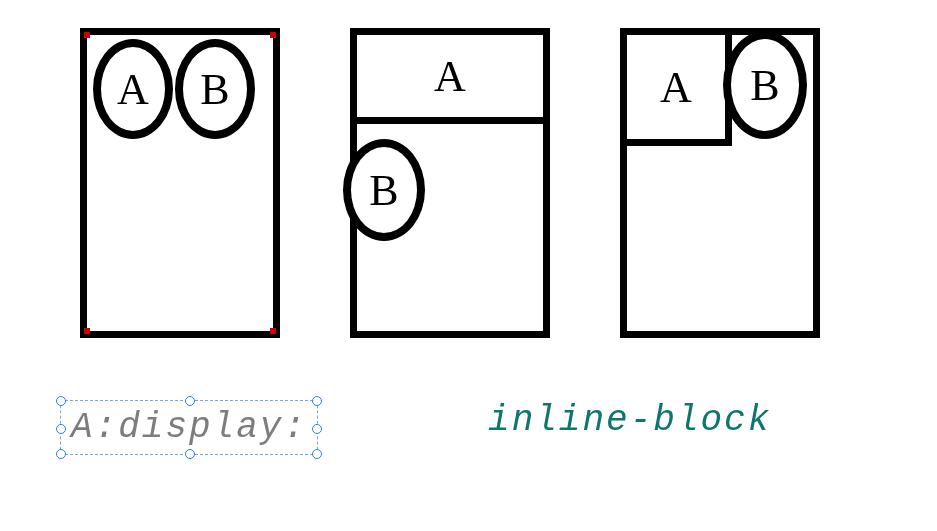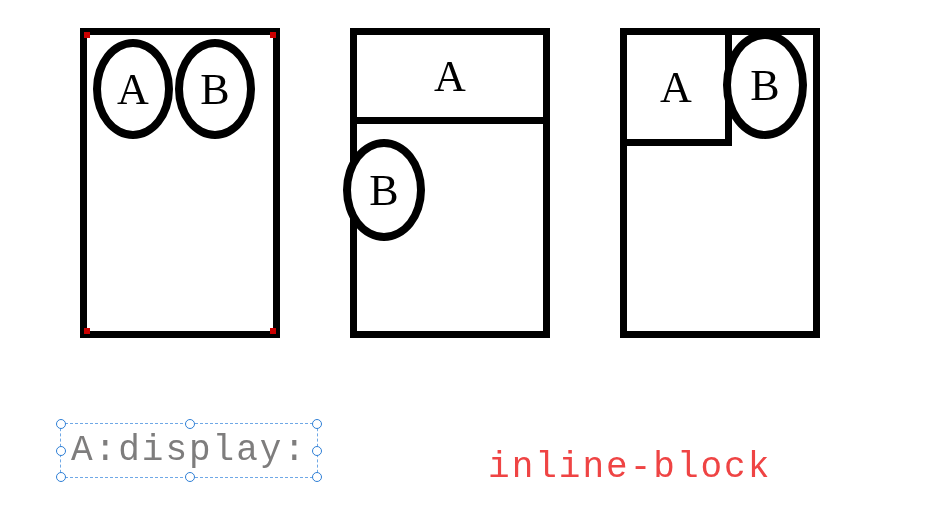--- a/index.html
+++ b/index.html
@@ -116,25 +116,26 @@
     top: -4px;
     left: 96px;
     width: 84px;
     height: 108px;
     font-size: 44px;
   }
 
   
   .captions-row {
     position: absolute;
-    top: 412px;
+    top: 400px;
     left: 60px;
     width: 860px;
     display: flex;
-    align-items: center;
+    align-items: flex-start;
+    font-style: italic;
   }
 
   .caption {
     font-size: 36px;
     letter-spacing: 2px;
     color: #7e7d7d;
   }
 
   
   .sel-box {
@@ -155,21 +156,21 @@
   .sel-handle.tl { top: -5px; left: -5px; }
   .sel-handle.tr { top: -5px; right: -5px; }
   .sel-handle.bl { bottom: -5px; left: -5px; }
   .sel-handle.br { bottom: -5px; right: -5px; }
   .sel-handle.tm { top: -5px; left: 50%; margin-left: -4px; }
   .sel-handle.bm { bottom: -5px; left: 50%; margin-left: -4px; }
   .sel-handle.ml { top: 50%; left: -5px; margin-top: -4px; }
   .sel-handle.mr { top: 50%; right: -5px; margin-top: -4px; }
 
   .caption.block  { margin-left: 40px; font-weight: bold; letter-spacing: 4px; color:#565656; }
-  .caption.inlineb{ margin-left: 120px; letter-spacing: 2px; color:#ef4444;margin-top:35px; }
+  .caption.inlineb{ margin-left: 120px; letter-spacing: 2px; color:#0f766e; }
 
 </style>
 </head>
 <body>
 
 <div class="stage">
 
   <div class="boxes-row">
 
     <div class="demo-box box1">

